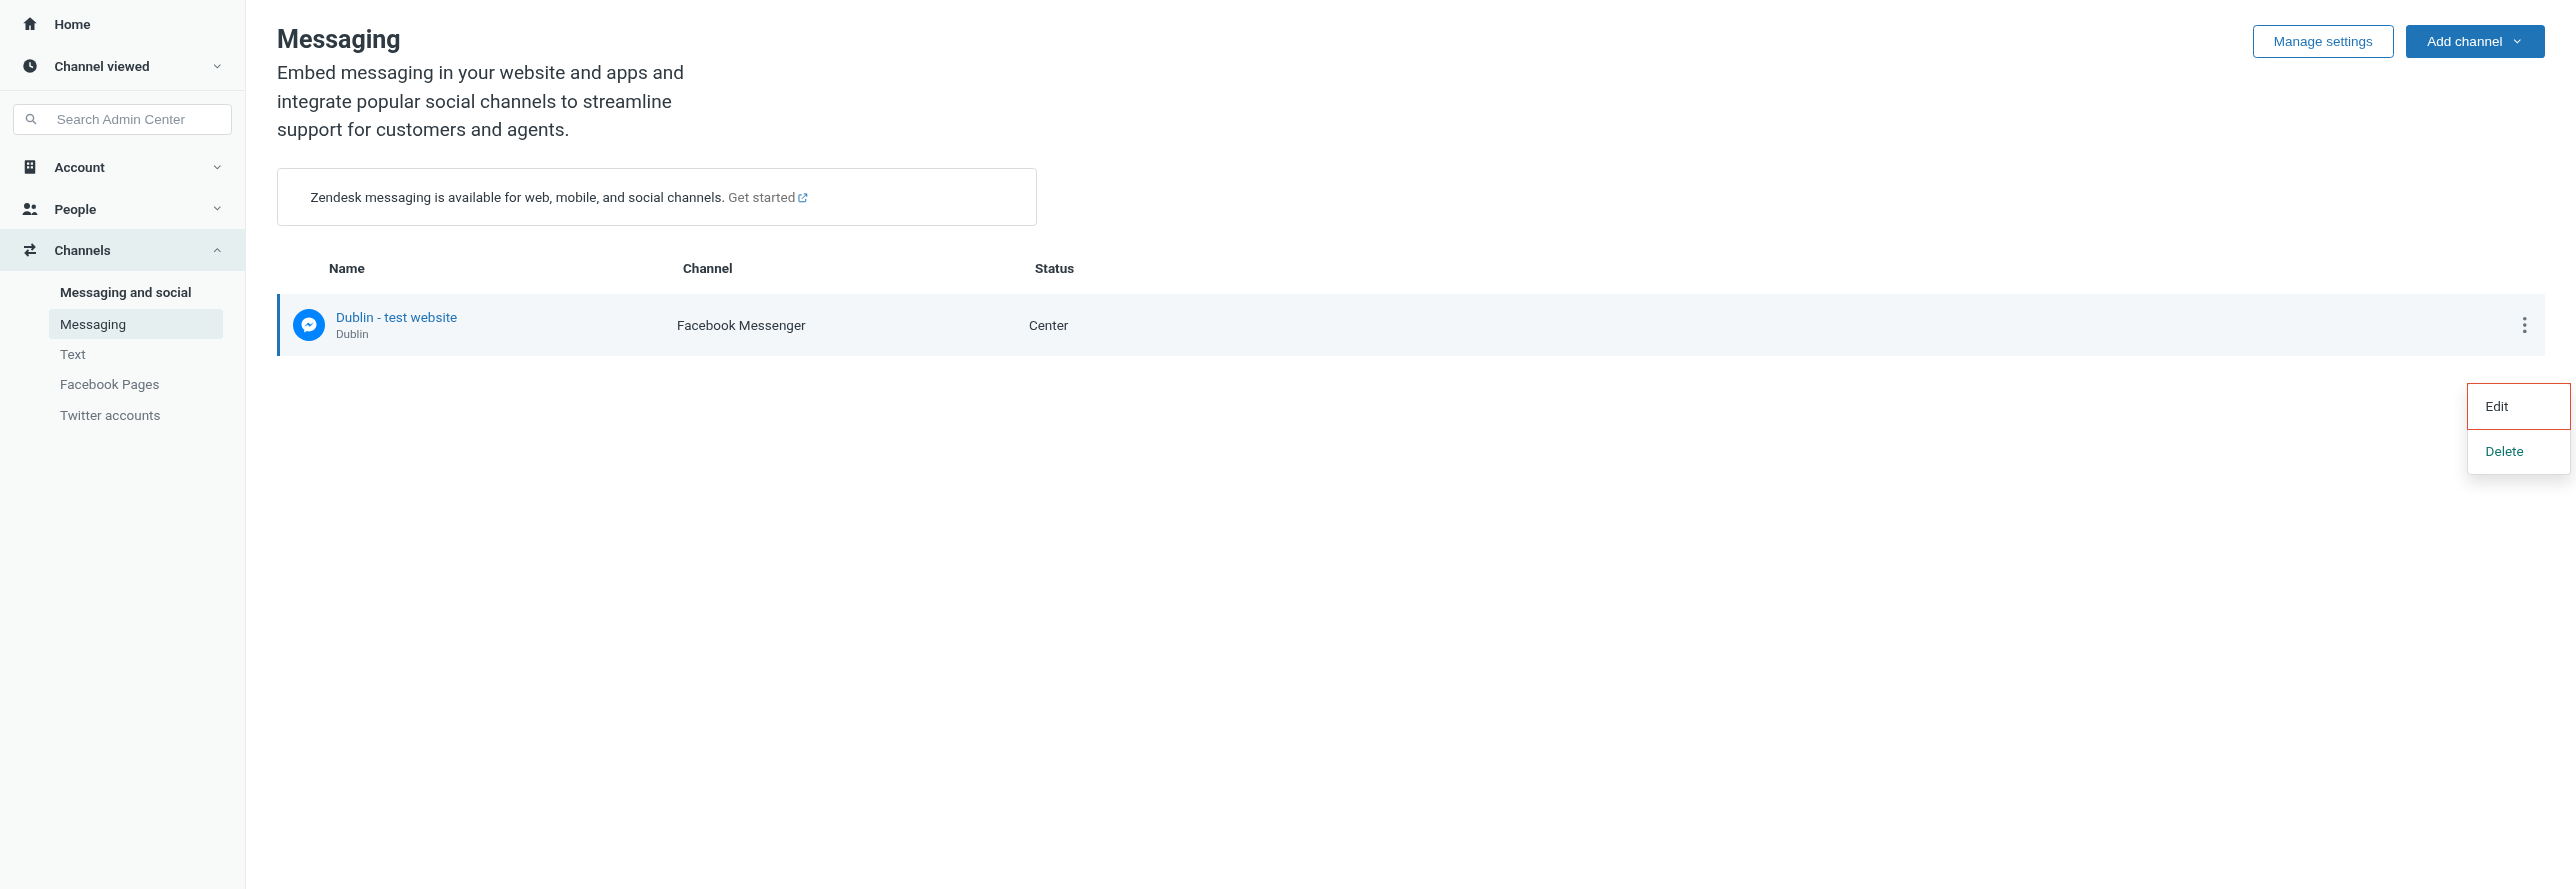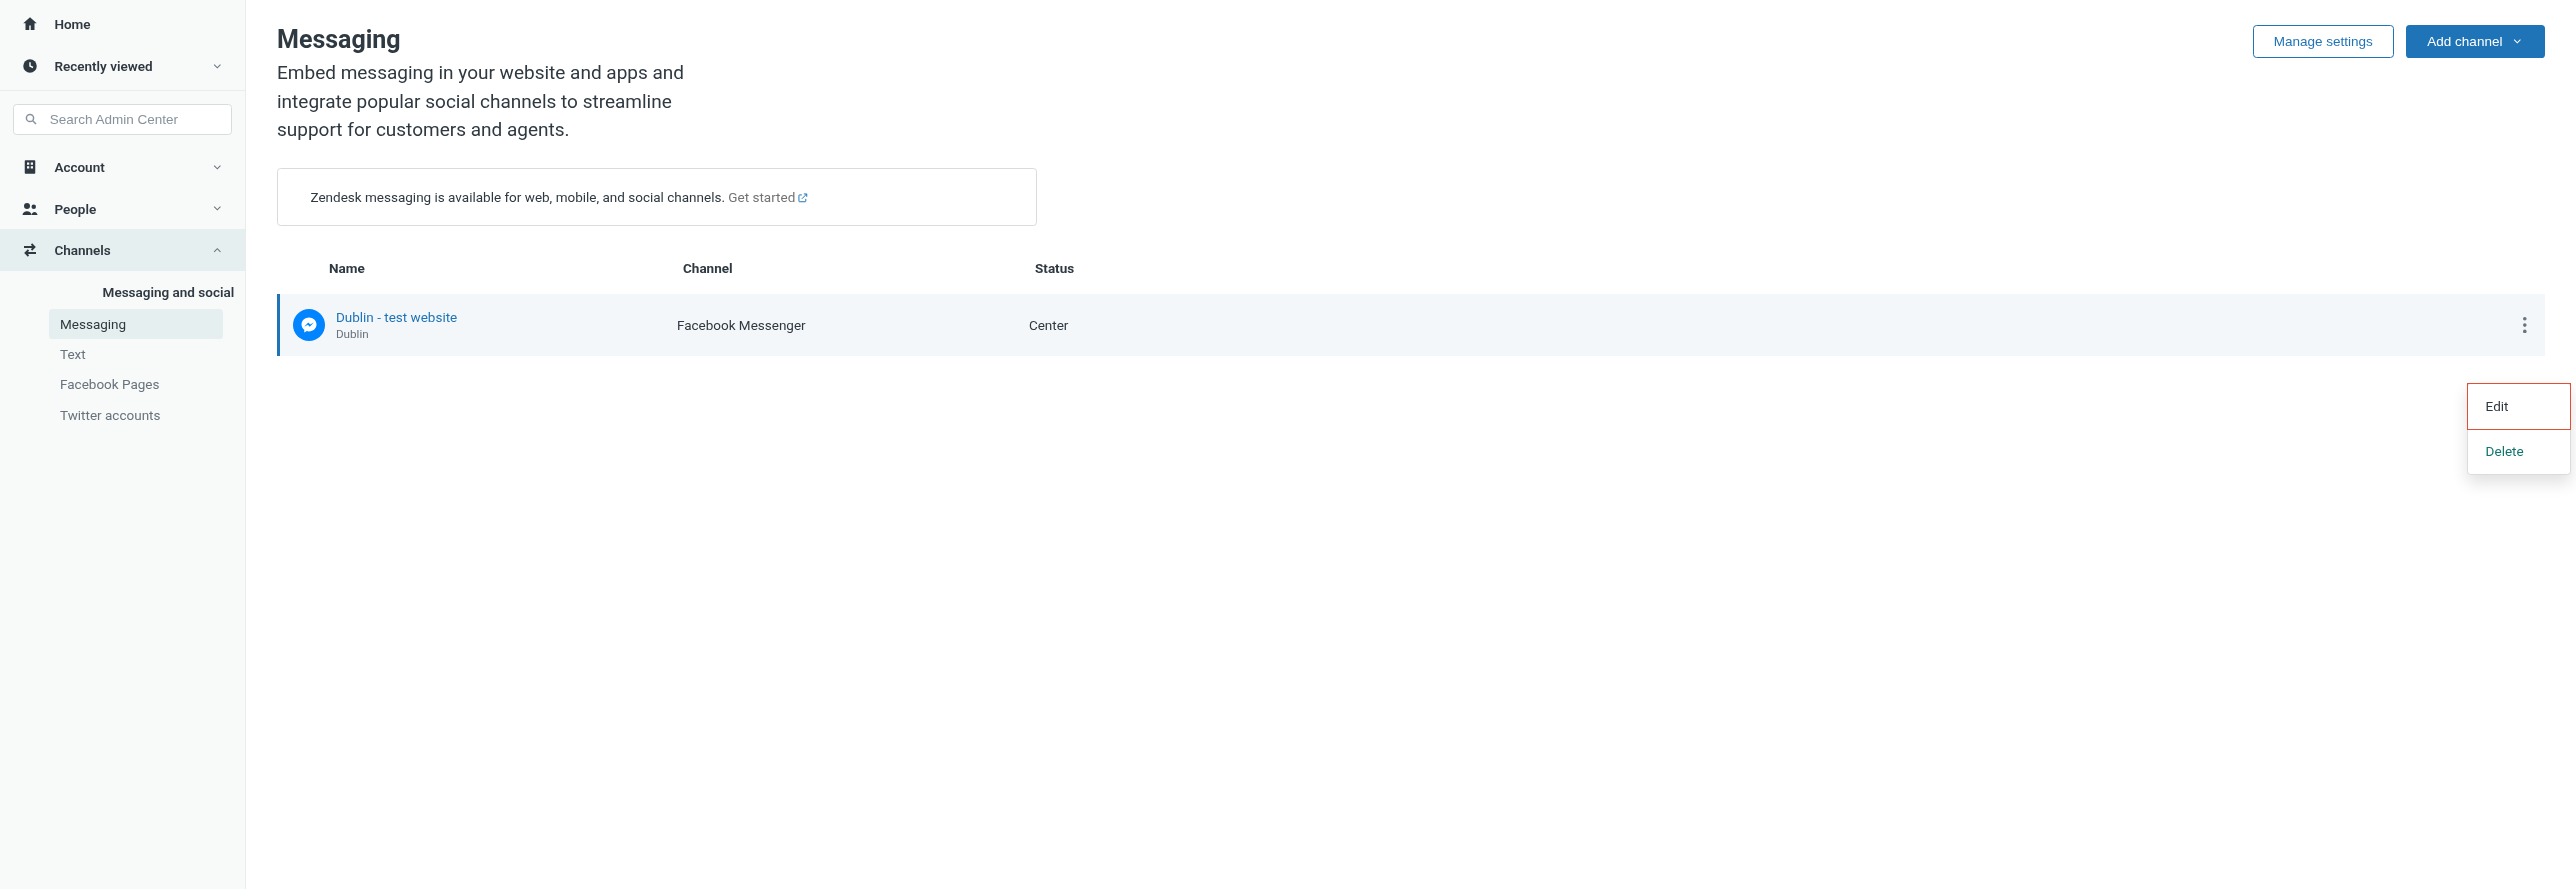--- a/index.html
+++ b/index.html
@@ -60,21 +60,21 @@
     border: none;
     border-top: 0.9px solid #e9ebed;
     margin: 3.6px 0 3.6px 0;
   }
   .search-wrap {
     padding: 9px 12.6px 10.8px;
   }
   .search-box {
     display: flex;
     align-items: center;
-    gap: 11px;
+    gap: 18px;
     background: #ffffff;
     border: 0.9px solid #d8dcde;
     border-radius: 3.6px;
     padding: 7.2px 10.8px;
     color: #87929d;
   }
   .search-box input {
     border: none;
     outline: none;
     width: 100%;
@@ -86,21 +86,20 @@
   .subnav {
     padding: 3.6px 0 0 60px;
     display: flex;
     flex-direction: column;
   }
   .subnav-group-title {
     font-weight: 600;
     font-size: 13.5px;
     padding: 9px 10.8px 9px 0;
     color: #2f3941;
-    text-align: right;
   }
   .subnav-item {
     font-size: 13.5px;
     color: #68737d;
     padding: 7.2px 10.8px 7.2px 0;
     cursor: pointer;
     border-radius: 3.6px;
   }
   .subnav-item.active {
     background: #e6efef;
@@ -274,21 +273,21 @@
       </span>
       <span class="label">Home</span>
     </div>
     <div class="nav-item">
       <span class="icon">
         <svg width="18" height="18" viewBox="0 0 24 24" fill="#2f3941">
             <circle cx="12" cy="12" r="9"></circle>
             <path d="M12 7v5l4 2" stroke="#f8f9f9" stroke-width="2" fill="none"></path>
           </svg>
       </span>
-      <span class="label">Recently viewed</span>
+      <span class="label">Channel viewed</span>
       <span class="chev">
         <svg width="12.6" height="12.6" viewBox="0 0 24 24" fill="none" stroke="#68737d" stroke-width="2">
             <polyline points="6 9 12 15 18 9"></polyline>
           </svg>
       </span>
     </div>
 
     <hr class="sep">
 
     <div class="search-wrap">

